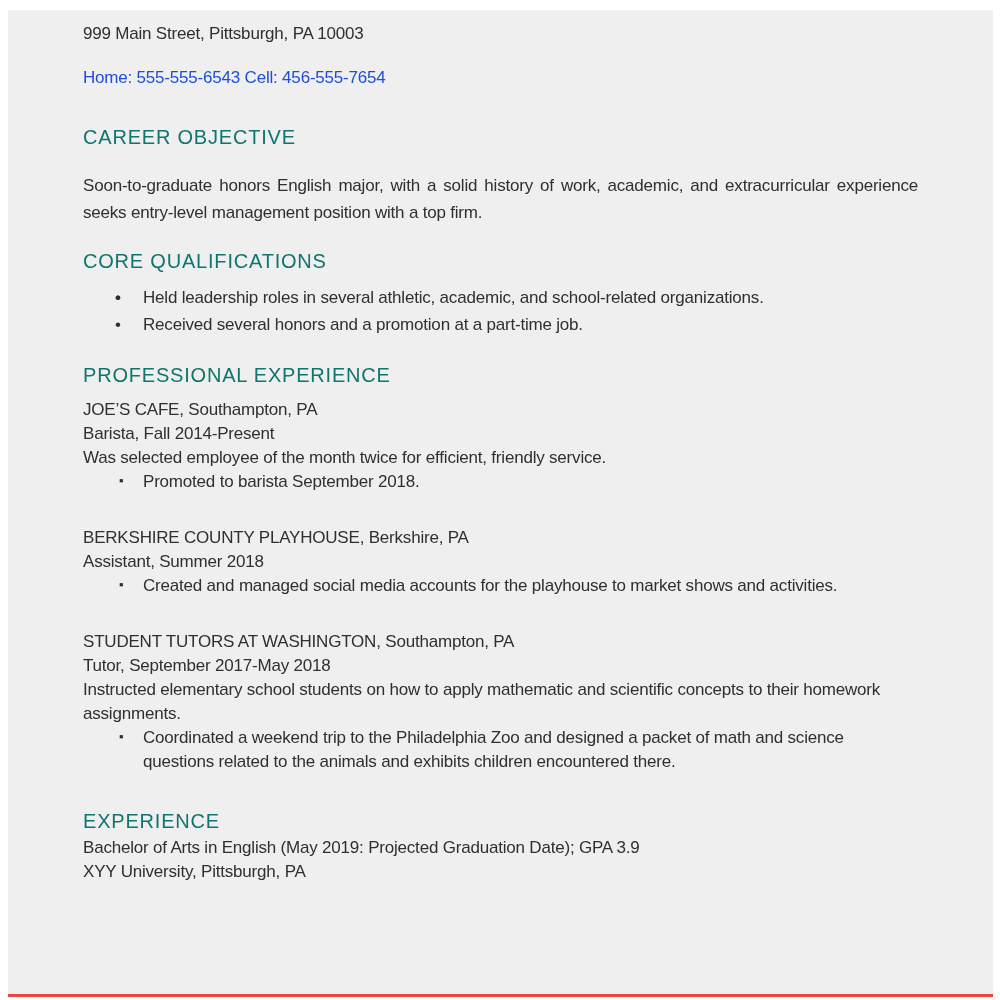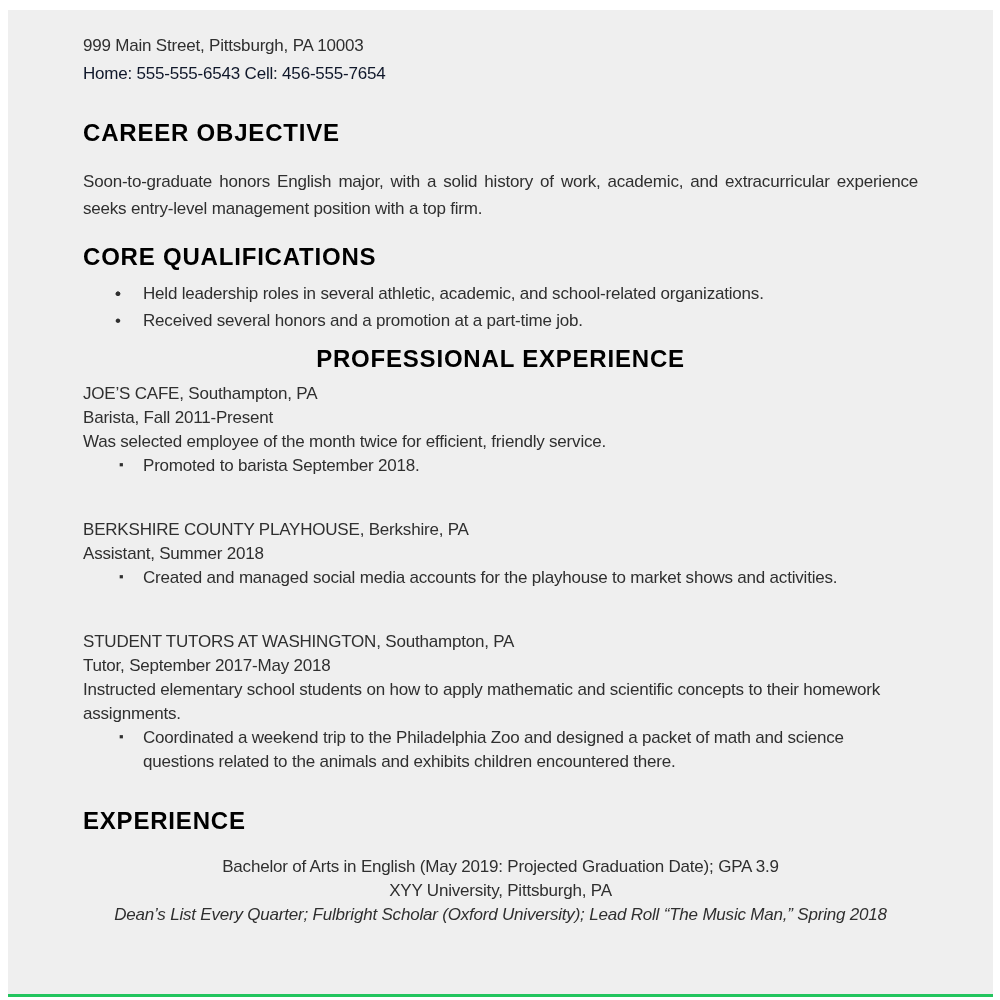--- a/index.html
+++ b/index.html
@@ -6,71 +6,71 @@
   html, body {
     width: 1000px; height: 1000px;
     background: #ffffff;
     font-family: "Liberation Sans", sans-serif;
     overflow: hidden;
   }
   .page {
     position: absolute;
     left: 8px; top: 10px; right: 7px; bottom: 3px;
     background: #efefef;
-    border-bottom: 3px solid #22c55e;
-    padding: 22px 75px 0 75px;
+    border-bottom: 3px solid #ef4444;
+    padding: 10px 75px 0 75px;
     color: #2f2f2f;
     font-size: 17px;
     letter-spacing: -0.2px;
   }
   .contact { line-height: 28px; }
-  .contact .muted { color: #0f172a; }
+  .contact .muted { color: #1d4ed8; margin-top: 16px; }
   .section-heading {
-    font-size: 24px;
-    font-weight: 700;
-    color: #000000;
+    font-size: 20px;
+    font-weight: 400;
+    color: #0f766e;
     letter-spacing: 0.8px;
     line-height: 30px;
   }
   .h-career { margin-top: 30px; }
   .h-core { margin-top: 20px; }
-  .h-prof { margin-top: 10px; text-align: center; }
+  .h-prof { margin-top: 22px; }
   .h-edu { margin-top: 32px; }
   .objective {
     margin-top: 20px;
     line-height: 27px;
     text-align: justify;
     text-align-last: left;
   }
   ul.quals {
     margin-top: 8px;
     list-style: none;
   }
   ul.quals li {
     position: relative;
     padding-left: 60px;
     line-height: 27px;
   }
   ul.quals li .dot {
     position: absolute;
     left: 32px; top: 0;
   }
-  .job { margin-top: 40px; line-height: 24px; }
+  .job { margin-top: 32px; line-height: 24px; }
   .job.first { margin-top: 8px; }
   .bold { font-weight: 400; }
   .job-bullet {
     position: relative;
     padding-left: 60px;
   }
   .job-bullet .sq {
     position: absolute;
     left: 36px; top: -1px;
     font-size: 13px;
   }
-  .education { margin-top: 19px; line-height: 24px; text-align: center; }
+  .education { margin-top: 0; line-height: 24px; }
   .italic { font-style: italic; }
 </style>
 </head>
 <body>
 
 <div class="page">
 
   <div class="contact">
     <div>999 Main Street, Pittsburgh, PA 10003</div>
     <div class="muted">Home: 555-555-6543 Cell: 456-555-7654</div>
@@ -91,21 +91,21 @@
     <li>
       <span class="dot">•</span>
       <span>Received several honors and a promotion at a part-time job.</span>
     </li>
   </ul>
 
   <div class="section-heading h-prof">PROFESSIONAL EXPERIENCE</div>
 
   <div class="job first">
     <div>JOE’S CAFE, Southampton, PA</div>
-    <div><span class="bold">Barista,</span><span> Fall 2011-Present</span></div>
+    <div><span class="bold">Barista,</span><span> Fall 2014-Present</span></div>
     <div>Was selected employee of the month twice for efficient, friendly service.</div>
     <div class="job-bullet">
       <span class="sq">▪</span>
       <span>Promoted to barista September 2018.</span>
     </div>
   </div>
 
   <div class="job">
     <div>BERKSHIRE COUNTY PLAYHOUSE, Berkshire, PA</div>
     <div><span class="bold">Assistant</span><span>, Summer 2018</span></div>
@@ -122,16 +122,15 @@
     <div class="job-bullet">
       <span class="sq">▪</span>
       <span>Coordinated a weekend trip to the Philadelphia Zoo and designed a packet of math and science questions related to the animals and exhibits children encountered there.</span>
     </div>
   </div>
 
   <div class="section-heading h-edu">EXPERIENCE</div>
   <div class="education">
     <div><span class="bold">Bachelor of Arts in English</span><span> (May 2019: Projected Graduation Date); GPA 3.9</span></div>
     <div>XYY University, Pittsburgh, PA</div>
-    <div class="italic">Dean’s List Every Quarter; Fulbright Scholar (Oxford University); Lead Roll “The Music Man,” Spring 2018</div>
   </div>
 
 </div>
 
 </body></html>

